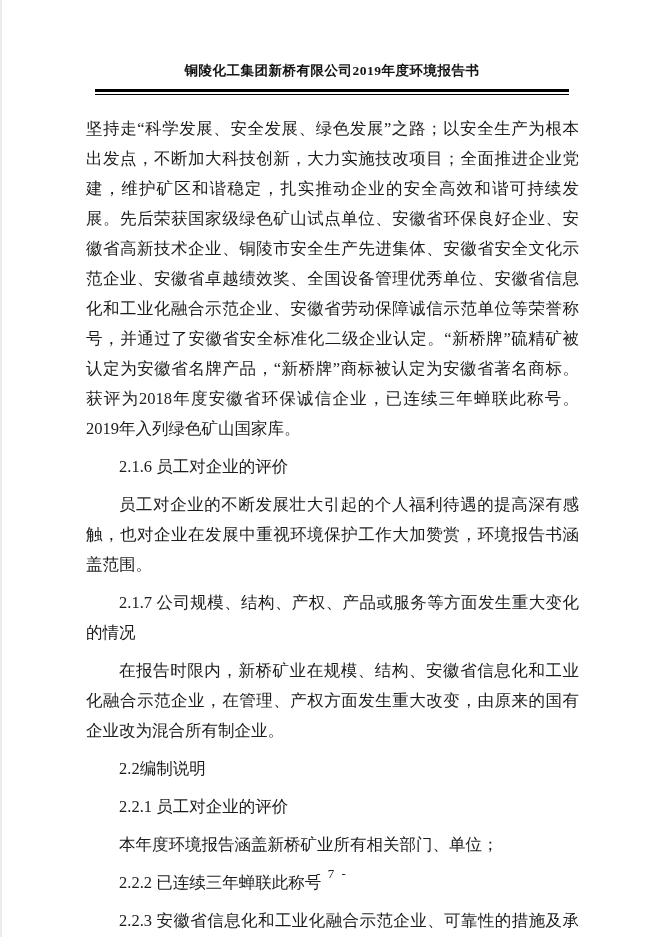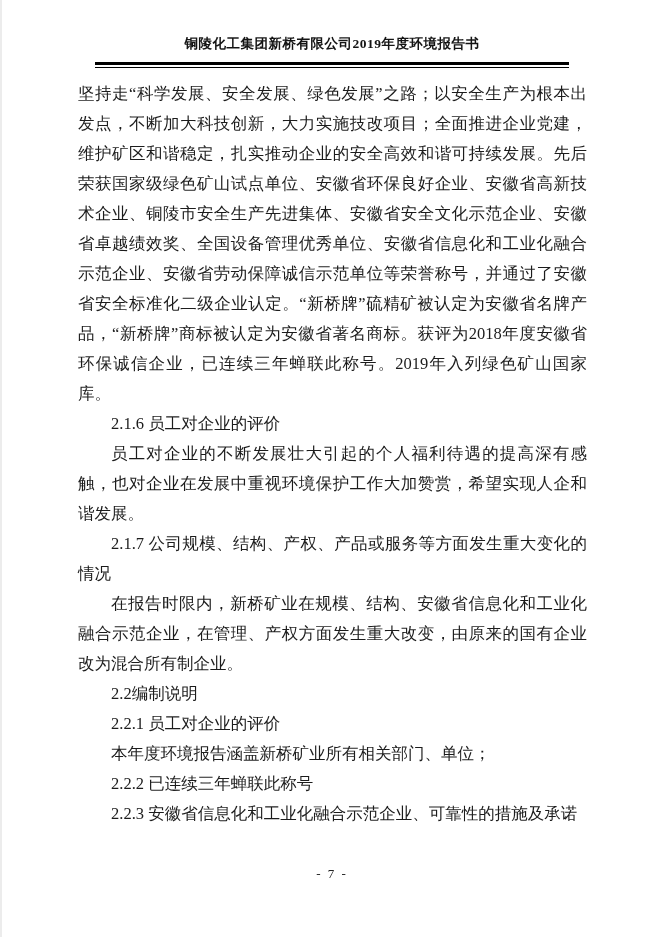--- a/index.html
+++ b/index.html
@@ -19,37 +19,38 @@
     box-shadow: inset 2px 0 0 #ececec;
   }
   .header-title {
     padding-top: 35px;
     text-align: center;
     font-weight: bold;
     font-size: 13.5px;
     letter-spacing: 0.5px;
     color: #141414;
     line-height: 17px;
+    margin-top: 27px;
   }
   .header-rule {
     width: 474px;
     margin: 10px auto 0 auto;
     height: 2px;
     border-top: 3px solid #000000;
     border-bottom: 1px solid #000000;
   }
   .doc-body {
     padding: 11px 77px 0 78px;
     font-size: 16.5px;
     line-height: 30px;
     text-align: justify;
     color: #1c1c1c;
   }
   .para {
-    margin: 0;
+    margin: 8px;
     padding: 0;
   }
   .para.indent {
     text-indent: 2em;
   }
   .footer {
     position: absolute;
     top: 866px;
     left: 0;
     width: 100%;
@@ -65,21 +66,21 @@
 <div class="page">
 
   <div>
     <div class="header-title">铜陵化工集团新桥有限公司2019年度环境报告书</div>
     <div class="header-rule"></div>
   </div>
 
   <div class="doc-body">
     <p class="para">坚持走“科学发展、安全发展、绿色发展”之路；以安全生产为根本出发点，不断加大科技创新，大力实施技改项目；全面推进企业党建，维护矿区和谐稳定，扎实推动企业的安全高效和谐可持续发展。先后荣获国家级绿色矿山试点单位、安徽省环保良好企业、安徽省高新技术企业、铜陵市安全生产先进集体、安徽省安全文化示范企业、安徽省卓越绩效奖、全国设备管理优秀单位、安徽省信息化和工业化融合示范企业、安徽省劳动保障诚信示范单位等荣誉称号，并通过了安徽省安全标准化二级企业认定。“新桥牌”硫精矿被认定为安徽省名牌产品，“新桥牌”商标被认定为安徽省著名商标。获评为2018年度安徽省环保诚信企业，已连续三年蝉联此称号。2019年入列绿色矿山国家库。</p>
     <p class="para indent">2.1.6 员工对企业的评价</p>
-    <p class="para indent">员工对企业的不断发展壮大引起的个人福利待遇的提高深有感触，也对企业在发展中重视环境保护工作大加赞赏，希望实现人企和谐发展。</p>
+    <p class="para indent">员工对企业的不断发展壮大引起的个人福利待遇的提高深有感触，也对企业在发展中重视环境保护工作大加赞赏，环境报告书涵盖范围。</p>
     <p class="para indent">2.1.7 公司规模、结构、产权、产品或服务等方面发生重大变化的情况</p>
     <p class="para indent">在报告时限内，新桥矿业在规模、结构、安徽省信息化和工业化融合示范企业，在管理、产权方面发生重大改变，由原来的国有企业改为混合所有制企业。</p>
     <p class="para indent">2.2编制说明</p>
     <p class="para indent">2.2.1 员工对企业的评价</p>
     <p class="para indent">本年度环境报告涵盖新桥矿业所有相关部门、单位；</p>
     <p class="para indent">2.2.2 已连续三年蝉联此称号</p>
     <p class="para indent">2.2.3 安徽省信息化和工业化融合示范企业、可靠性的措施及承诺</p>
   </div>
 
   <div class="footer">

